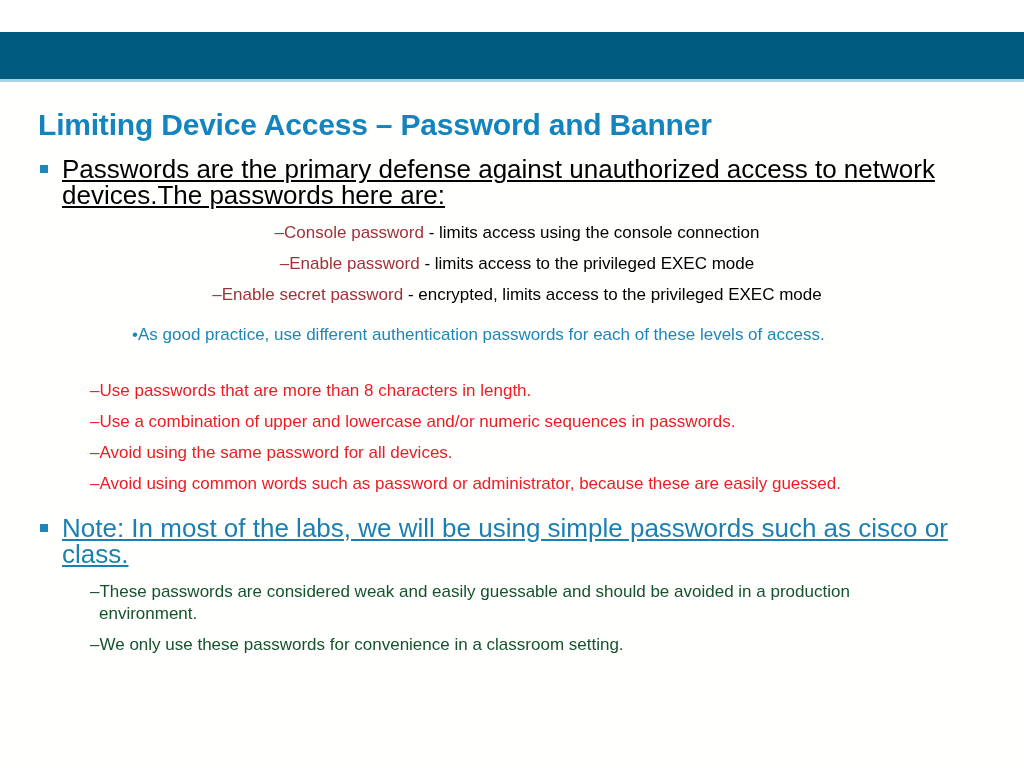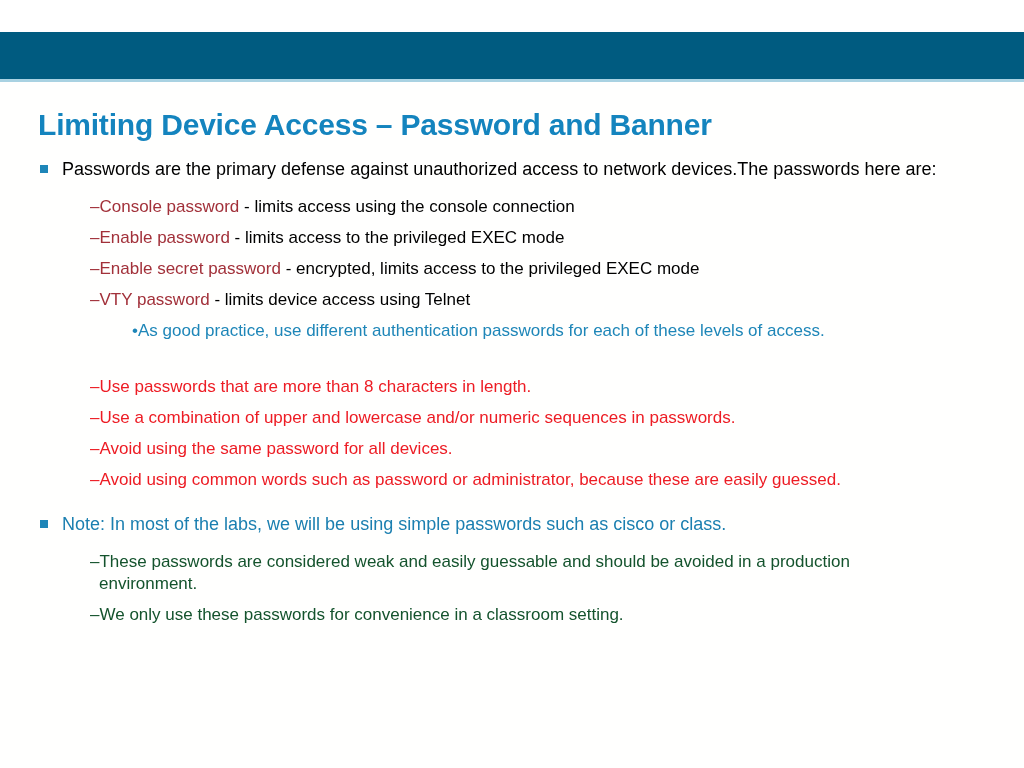--- a/index.html
+++ b/index.html
@@ -61,23 +61,24 @@
     left: 0;
     top: 124px;
     width: 1024px;
   }
 
   
   .l1 {
     position: relative;
     padding-left: 62px;
     padding-right: 60px;
-    font-size: 18px;
+    font-size: 26px;
     line-height: 26px;
     color: #000000;
+    text-decoration: underline;
   }
   .l1 .sq {
     position: absolute;
     left: 40px;
     top: 9px;
     width: 8px;
     height: 8px;
     background: #1e86b8;
   }
   .l1.teal { color: #1b7fb0; }
@@ -85,21 +86,21 @@
   
   .l2 {
     position: relative;
     padding-left: 99px;
     padding-right: 80px;
     font-size: 17px;
     line-height: 22px;
     text-indent: -9px;
   }
   .l2 .dash { }
-  .l2.darkred { color: #a2313a; }
+  .l2.darkred { color: #a2313a; text-align: center; }
   .l2.red  { color: #ed1c24; }
   .l2.teal { color: #14532d; }
   .l2 .blk { color: #000000; }
 
   
   .l3 {
     position: relative;
     padding-left: 140px;
     padding-right: 130px;
     font-size: 17px;
@@ -160,23 +161,20 @@
     <div class="l2 darkred">
       <span class="dash">–</span><span>Enable password</span><span class="blk"> - limits access to the privileged EXEC mode</span>
     </div>
     <div class="gap-sm"></div>
 
     <div class="l2 darkred">
       <span class="dash">–</span><span>Enable secret password</span><span class="blk"> - encrypted, limits access to the privileged EXEC mode</span>
     </div>
     <div class="gap-sm"></div>
 
-    <div class="l2 darkred">
-      <span class="dash">–</span><span>VTY password</span><span class="blk"> - limits device access using Telnet</span>
-    </div>
     <div class="gap-sm"></div>
 
     <div class="l3">
       <span>•</span><span>As good practice, use different authentication passwords for each of these levels of access.</span>
     </div>
 
     <div class="gap-lg"></div>
 
 
     <div class="gap-md"></div>

